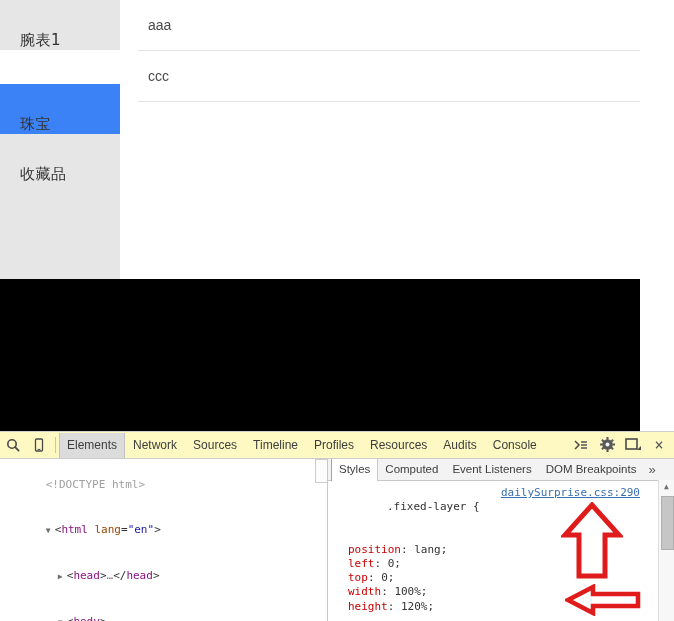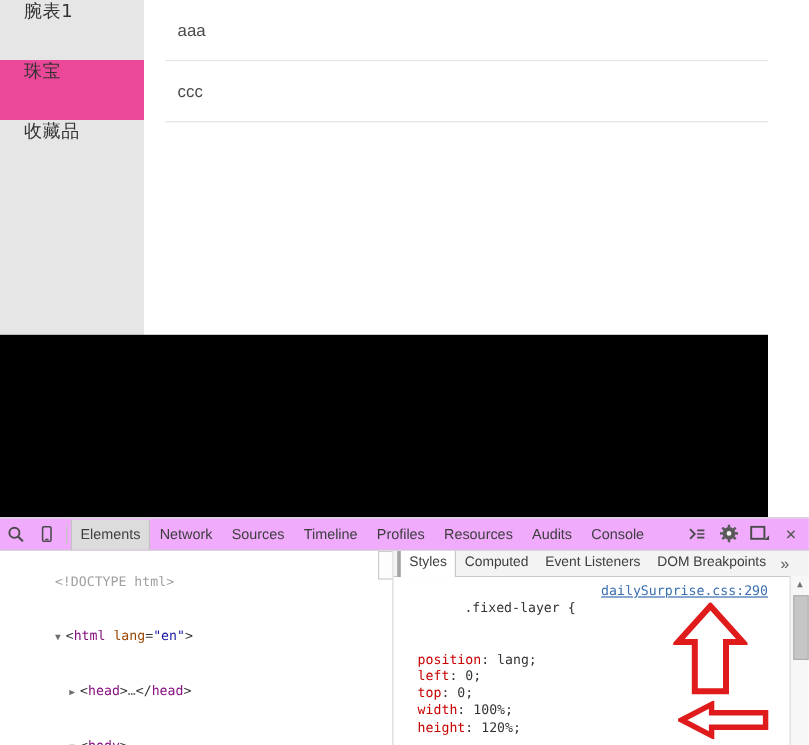--- a/index.html
+++ b/index.html
@@ -30,29 +30,29 @@
     position: absolute;
     left: 0; top: 0;
     width: 120px;
     height: 279px;
     background: #ffffff;
   }
   .cat-item {
     box-sizing: border-box;
     height: 50px;
     display: flex;
-    align-items: flex-start;
+    align-items: flex-end;
     padding-left: 20px;
     font-size: 15px;
     color: #333333;
     font-family: "DejaVu Sans", "Liberation Sans", sans-serif;
     letter-spacing: 0.5px;
   }
   .cat-item.alt { background: #e6e6e6; }
-  .cat-item.plain { background: #ec4899; }
+  .cat-item.plain { background: #3b82f6; margin-top: 34px; }
   #category-sidebar .filler {
     height: 129px;
     background: #e6e6e6;
   }
 
   
   #content-list {
     position: absolute;
     left: 138px; top: 0;
     width: 502px;
@@ -86,21 +86,21 @@
     width: 674px;
     height: 190px;
     background: #f3f3f3;
     border-top: 1px solid #cfcfcf;
     font-family: "DejaVu Sans Mono", "Liberation Mono", monospace;
   }
 
   #devtools-toolbar {
     position: relative;
     height: 26px;
-    background: #f0abfc;
+    background: #fef9c3;
     border-bottom: 1px solid #cdcdcd;
     display: flex;
     align-items: center;
   }
   .tb-icon {
     width: 26px;
     height: 25px;
     display: flex;
     align-items: center;
     justify-content: center;
@@ -188,21 +188,21 @@
   }
   .st-tab {
     padding: 0 7px;
     line-height: 21px;
     font-size: 11.5px;
     color: #3d3d3d;
     white-space: nowrap;
   }
   .st-tab.active {
     background: #ffffff;
-    border-left: 3px solid #a3a3a3;
+    border-left: 1px solid #a3a3a3;
     border-right: 1px solid #c8c8c8;
     margin-bottom: -1px;
   }
   .st-more {
     padding: 0 5px;
     line-height: 21px;
     font-size: 13px;
     color: #5a5a5a;
   }
   #styles-body {

